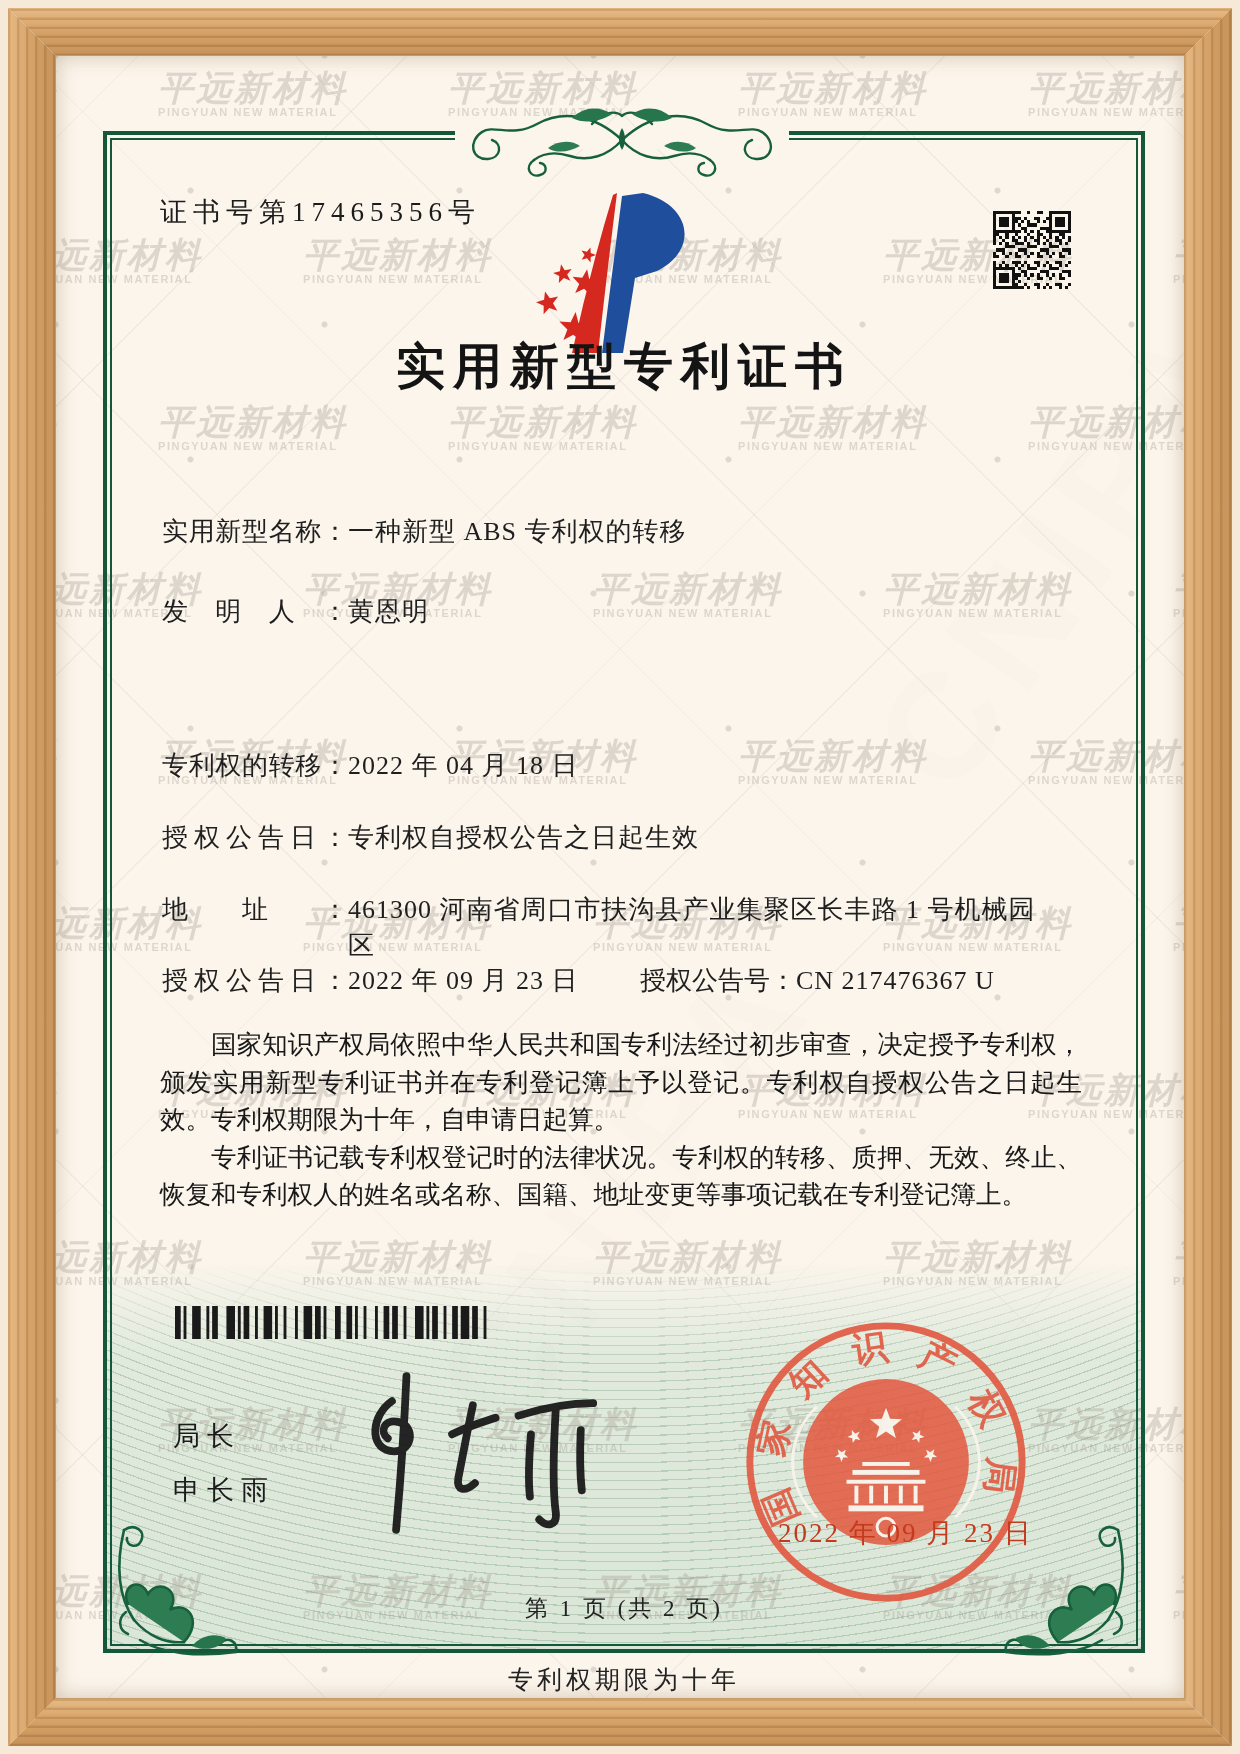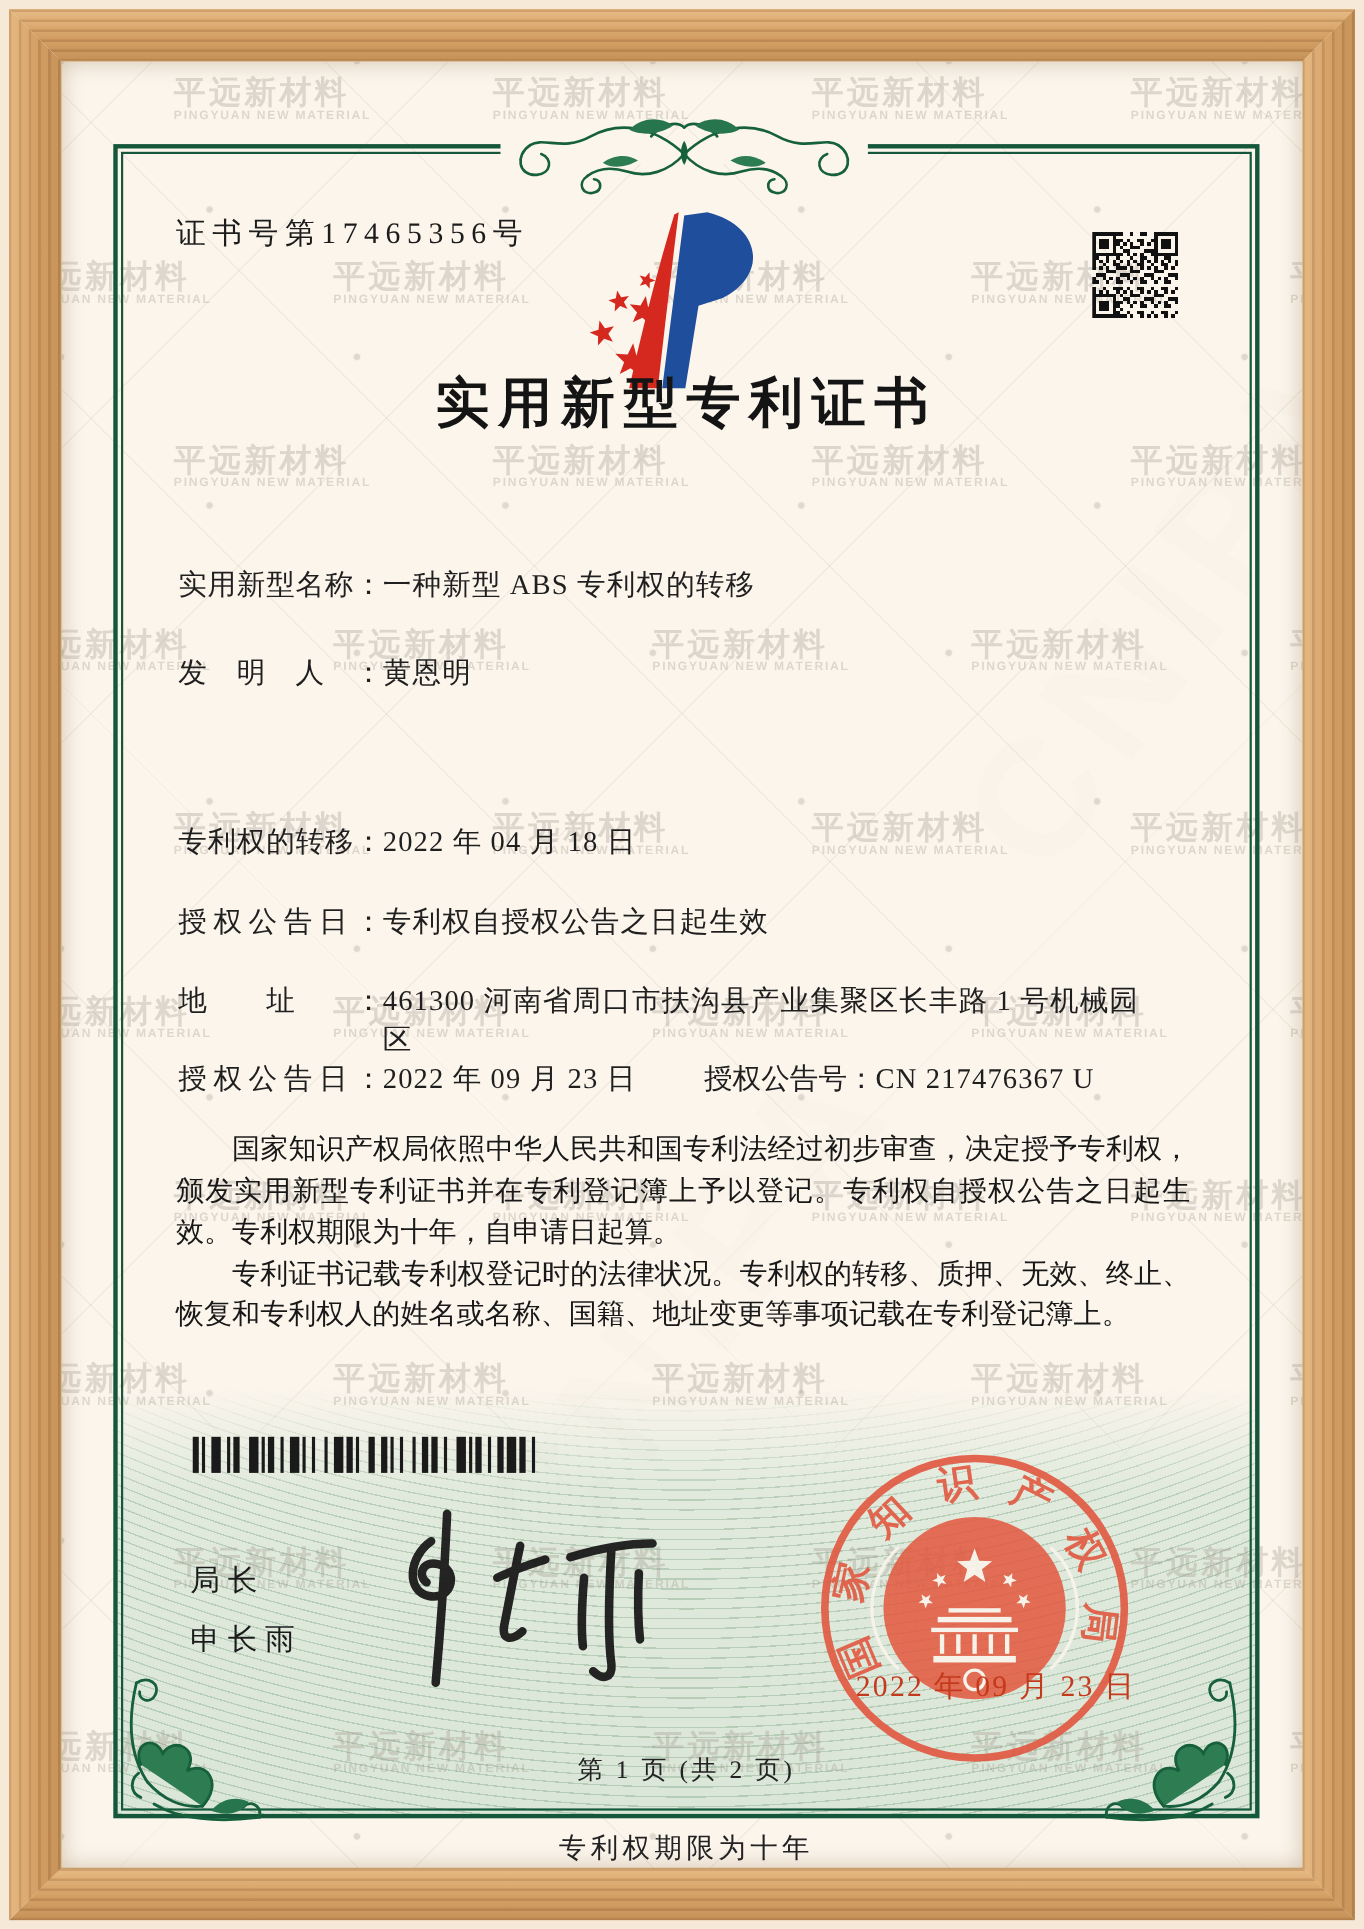--- a/index.html
+++ b/index.html
@@ -32,21 +32,21 @@
   
   .band{position:absolute;left:107px;top:1262px;width:1034px;height:388px;z-index:2;
      background:linear-gradient(180deg, rgba(222,233,220,0) 0%, rgba(220,232,218,.85) 24%, rgba(216,229,214,.95) 100%);}
   .band::after{content:"";position:absolute;inset:0;
      background:repeating-radial-gradient(circle at 50% -1150px, rgba(95,145,105,.30) 0 1.2px, rgba(95,145,105,0) 1.2px 9px);
      -webkit-mask-image:linear-gradient(180deg,transparent 0,black 26%);
      mask-image:linear-gradient(180deg,transparent 0,black 26%);}
   
   .wm-layer{position:absolute;inset:56px;overflow:hidden;z-index:3;pointer-events:none;}
   .wm{position:absolute;width:250px;color:#9a9185;opacity:.30;line-height:1.05;font-family:"Liberation Sans","DejaVu Sans",sans-serif;}
-  .wm-cn{font-size:29px;font-weight:700;letter-spacing:3px;}
+  .wm-cn{font-size:35px;font-weight:700;letter-spacing:3px;font-style:italic;}
   .wm-en{font-size:11px;font-weight:700;letter-spacing:1.6px;}
   .cnipa{position:absolute;font-family:"Liberation Sans","DejaVu Sans",sans-serif;font-weight:700;
      font-size:150px;letter-spacing:16px;color:rgba(172,160,144,.17);transform:rotate(-55deg);white-space:nowrap;}
   
   .gborder{position:absolute;left:103px;top:131px;width:1042px;height:1522px;z-index:4;
      border:4.5px solid #15573a;box-sizing:border-box;}
   .gborder::before{content:"";position:absolute;inset:3px;border:2px solid #15573a;}
   .orn-patch{position:absolute;left:455px;top:127px;width:334px;height:22px;background:#fbf5ec;z-index:4;}
   .orn{position:absolute;z-index:5;}
   

